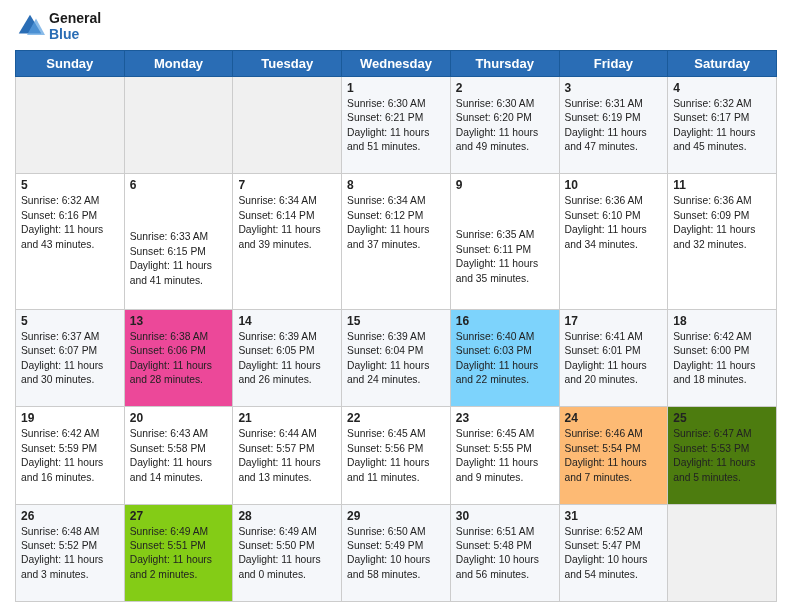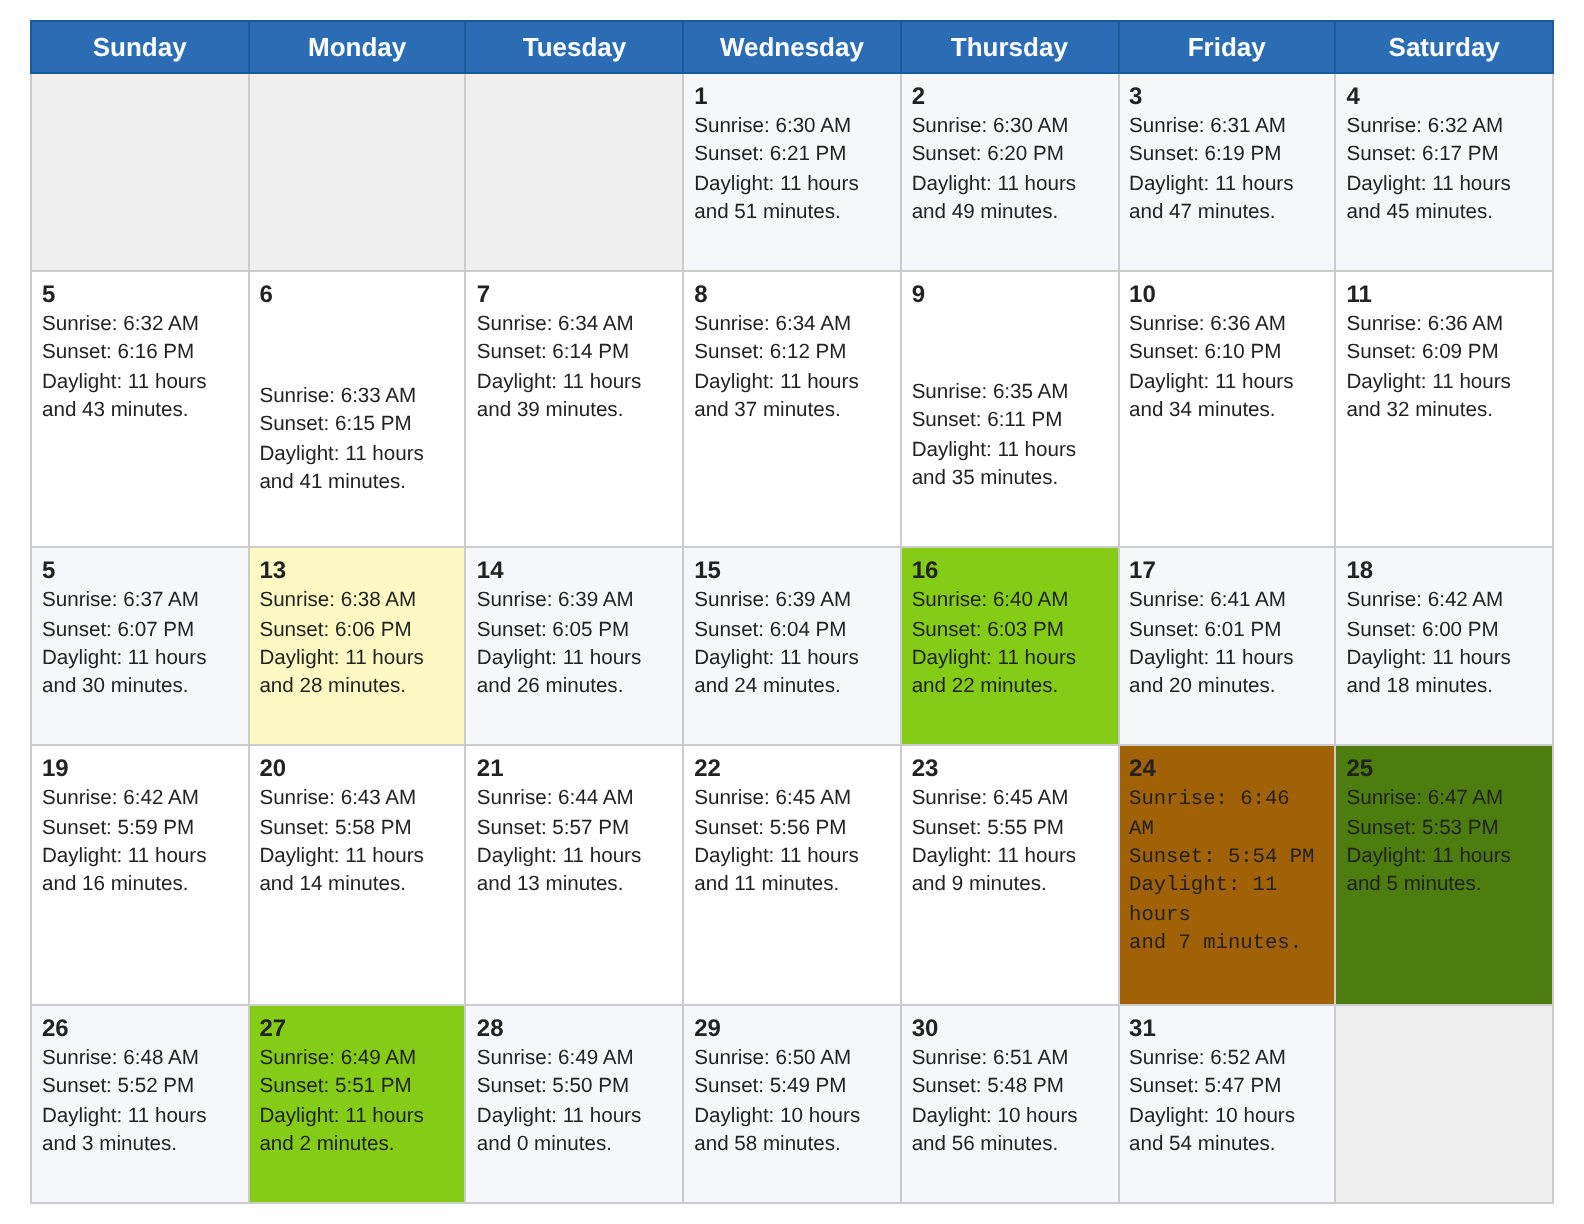--- a/index.html
+++ b/index.html
@@ -85,20 +85,36 @@
     }
     .cell-content {
       font-size: 10.3px;
       line-height: 1.4;
     }
   </style>
 </head>
 <body>
 
 <div class="page">
+  <div class="header">
+    <div class="logo">
+      <svg class="logo-icon" viewBox="0 0 40 40" width="40" height="40">
+        <polygon points="20,5 35,30 5,30" fill="#2a6db5"></polygon>
+        <polygon points="28,10 40,32 16,32" fill="#5aa0e0" opacity="0.7"></polygon>
+      </svg>
+      <div>
+        <div style="font-size:14px;font-weight:bold;color:#1a1a1a;">General</div>
+        <div style="font-size:14px;font-weight:bold;color:#2a6db5;">Blue</div>
+      </div>
+    </div>
+    <div class="title-block">
+      <div class="month-title"></div>
+      <div class="location"></div>
+    </div>
+  </div>
 
   <table class="calendar">
     <thead>
       <tr>
       <th>Sunday</th>
           <th>Monday</th>
           <th>Tuesday</th>
           <th>Wednesday</th>
           <th>Thursday</th>
           <th>Friday</th>
@@ -191,42 +207,42 @@
           </td>
         </tr>
         <tr>
           <td style="background: rgb(245, 247, 250);">
             <span class="day-num">5</span>
             <div class="cell-content" style="white-space: pre-wrap;">Sunrise: 6:37 AM
 Sunset: 6:07 PM
 Daylight: 11 hours
 and 30 minutes.</div>
           </td>
-          <td style="background: #fef9c3;">
+          <td style="background: #ec4899;">
             <span class="day-num">13</span>
             <div class="cell-content" style="white-space: pre-wrap;">Sunrise: 6:38 AM
 Sunset: 6:06 PM
 Daylight: 11 hours
 and 28 minutes.</div>
           </td>
           <td style="background: rgb(245, 247, 250);">
             <span class="day-num">14</span>
             <div class="cell-content" style="white-space: pre-wrap;">Sunrise: 6:39 AM
 Sunset: 6:05 PM
 Daylight: 11 hours
 and 26 minutes.</div>
           </td>
           <td style="background: rgb(245, 247, 250);">
             <span class="day-num">15</span>
             <div class="cell-content" style="white-space: pre-wrap;">Sunrise: 6:39 AM
 Sunset: 6:04 PM
 Daylight: 11 hours
 and 24 minutes.</div>
           </td>
-          <td style="background: #84cc16; margin-left: 48px;">
+          <td style="background: #7dd3fc; margin-left: 48px;">
             <span class="day-num">16</span>
             <div class="cell-content" style="white-space: pre-wrap;">Sunrise: 6:40 AM
 Sunset: 6:03 PM
 Daylight: 11 hours
 and 22 minutes.</div>
           </td>
           <td style="background: rgb(245, 247, 250);">
             <span class="day-num">17</span>
             <div class="cell-content" style="white-space: pre-wrap;">Sunrise: 6:41 AM
 Sunset: 6:01 PM
@@ -270,23 +286,23 @@
 Daylight: 11 hours
 and 11 minutes.</div>
           </td>
           <td style="background: rgb(255, 255, 255);">
             <span class="day-num">23</span>
             <div class="cell-content" style="white-space: pre-wrap;">Sunrise: 6:45 AM
 Sunset: 5:55 PM
 Daylight: 11 hours
 and 9 minutes.</div>
           </td>
-          <td style="background: #a16207;">
+          <td style="background: #fdba74;">
             <span class="day-num">24</span>
-            <div class="cell-content" style="white-space: pre-wrap; font-family: Liberation Mono, monospace;">Sunrise: 6:46 AM
+            <div class="cell-content" style="white-space: pre-wrap;">Sunrise: 6:46 AM
 Sunset: 5:54 PM
 Daylight: 11 hours
 and 7 minutes.</div>
           </td>
           <td style="background: #4d7c0f;">
             <span class="day-num">25</span>
             <div class="cell-content" style="white-space: pre-wrap;">Sunrise: 6:47 AM
 Sunset: 5:53 PM
 Daylight: 11 hours
 and 5 minutes.</div>

